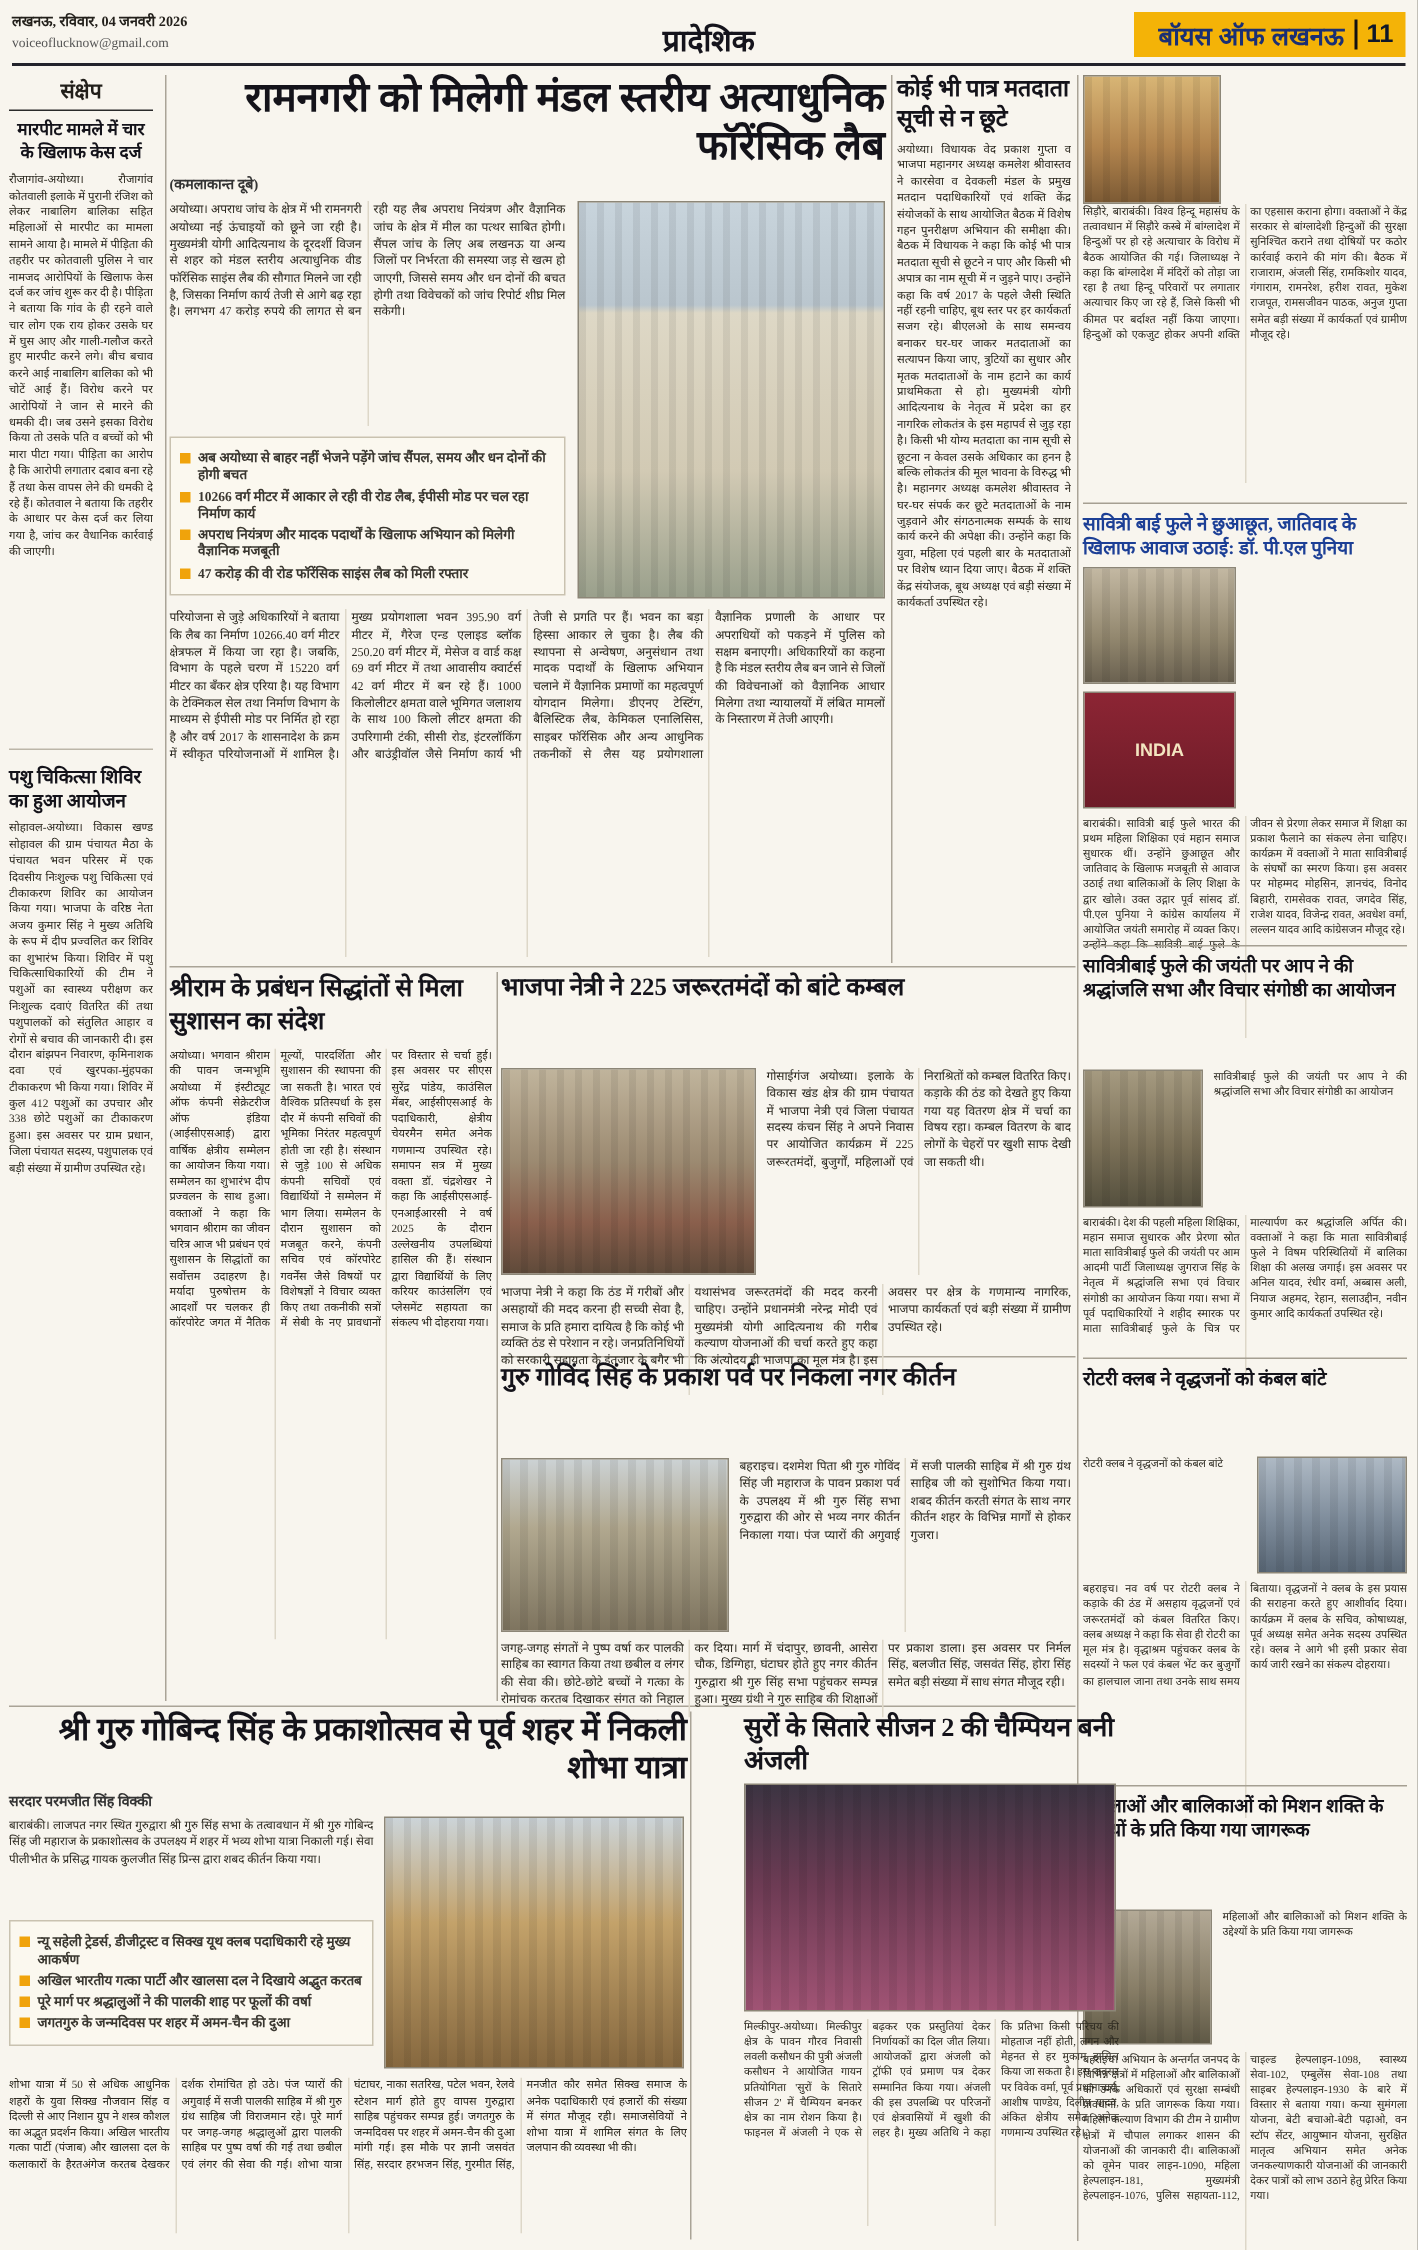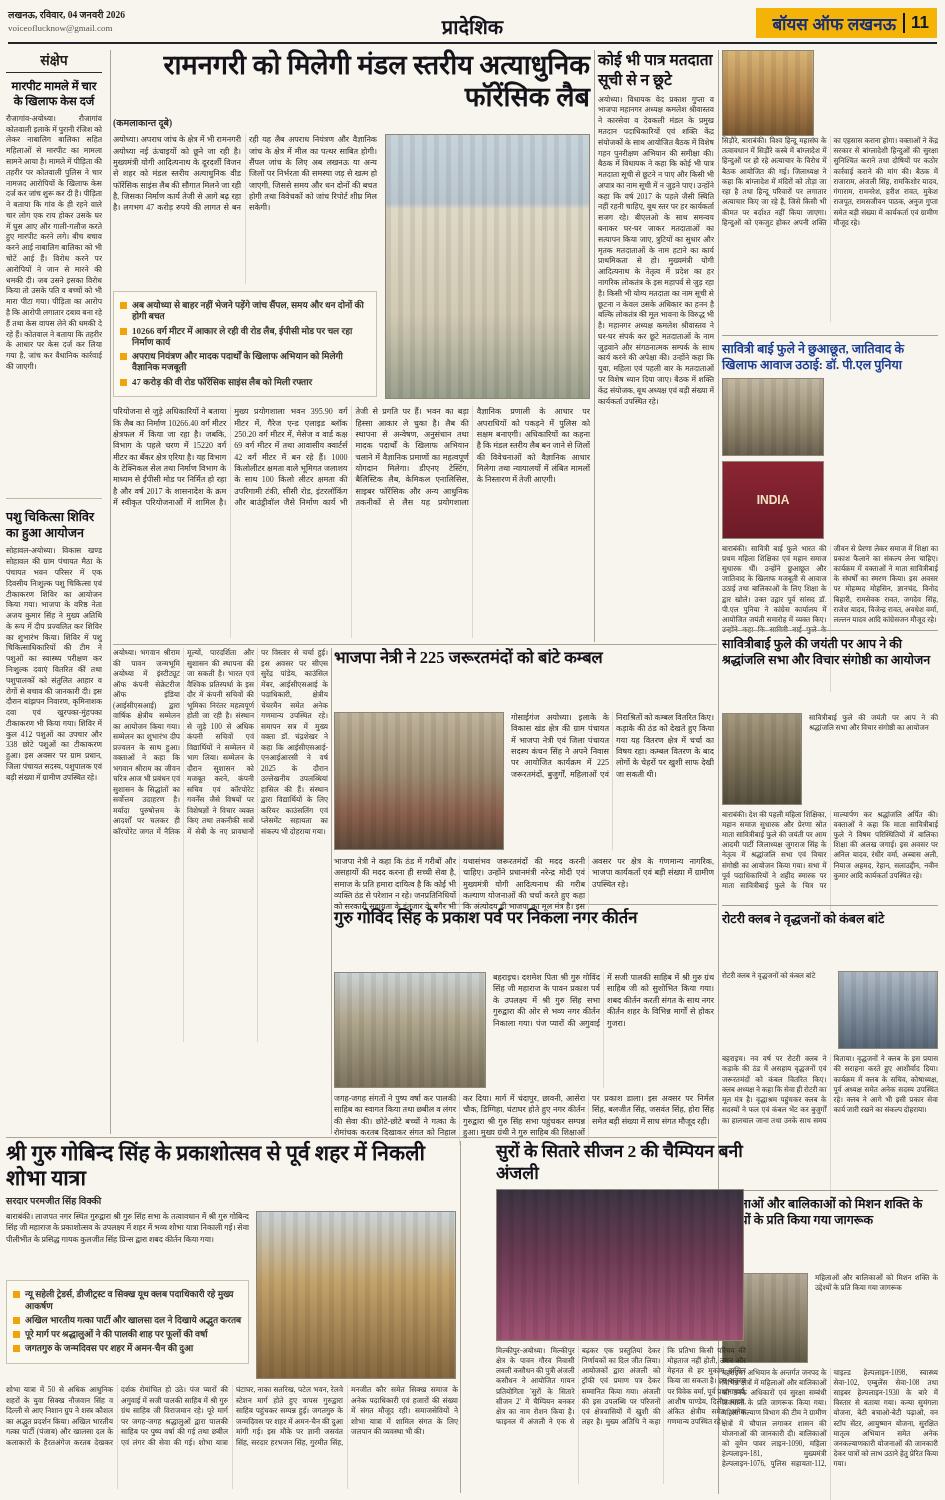--- a/index.html
+++ b/index.html
@@ -85,21 +85,21 @@
   .ph-cong{width:102px;height:78px;background:linear-gradient(180deg,#c3b8a2 0%,#93886f 60%,#6a6150 100%);}
   .ph-india{width:102px;height:78px;background:linear-gradient(180deg,#8c2534 0%,#6d1b27 100%);display:flex;align-items:center;justify-content:center;color:#f3e5c0;font-weight:bold;font-size:12px;font-family:"Liberation Sans",sans-serif;}
   .ph-aap{width:80px;height:92px;background:linear-gradient(180deg,#a59a80 0%,#7c7158 55%,#55503e 100%);}
   .ph-rotary{width:100px;height:78px;background:linear-gradient(180deg,#aeb9c4 0%,#7e8c9b 55%,#5a6877 100%);}
   .ph-mission{width:86px;height:90px;background:linear-gradient(180deg,#b3a996 0%,#877d66 60%,#5f5946 100%);}
   .blue-h{color:#1c3f96;}
   .photo-row{display:flex;gap:5px;margin-bottom:5px;flex-direction:column;}
 
   
   .shobha{left:6px;top:1141px;width:452px;height:352px;}
-  .shobha h2{font-size:21px;line-height:1.2;}
+  .shobha h2{font-size:21px;line-height:1.2;text-align:right;}
   .shobha .byline{margin:3px 0 4px;}
   .sh-row{display:flex;gap:7px;}
   .sh-left{width:243px;}
   .sh-intro{height:64px;font-size:7.8px;}
   .sh-bullets{margin-top:5px;}
   .shobha-photo{width:200px;height:168px;}
   .ph-shobha{background:linear-gradient(180deg,#ccd4d8 0%,#c3a26a 42%,#86683f 100%);}
   .sh-body{margin-top:6px;height:104px;font-size:7.4px;}
 
   .singing{left:464px;top:1141px;width:250px;height:352px;margin-left:32px;}
@@ -171,20 +171,21 @@
     </div>
     <div class="body-txt cols-4 lead-body">परियोजना से जुड़े अधिकारियों ने बताया कि लैब का निर्माण 10266.40 वर्ग मीटर क्षेत्रफल में किया जा रहा है। जबकि, विभाग के पहले चरण में 15220 वर्ग मीटर का बँकर क्षेत्र एरिया है। यह विभाग के टेक्निकल सेल तथा निर्माण विभाग के माध्यम से ईपीसी मोड पर निर्मित हो रहा है और वर्ष 2017 के शासनादेश के क्रम में स्वीकृत परियोजनाओं में शामिल है। मुख्य प्रयोगशाला भवन 395.90 वर्ग मीटर में, गैरेज एन्ड एलाइड ब्लॉक 250.20 वर्ग मीटर में, मेसेज व वार्ड कक्ष 69 वर्ग मीटर में तथा आवासीय क्वार्टर्स 42 वर्ग मीटर में बन रहे हैं। 1000 किलोलीटर क्षमता वाले भूमिगत जलाशय के साथ 100 किलो लीटर क्षमता की उपरिगामी टंकी, सीसी रोड, इंटरलॉकिंग और बाउंड्रीवॉल जैसे निर्माण कार्य भी तेजी से प्रगति पर हैं। भवन का बड़ा हिस्सा आकार ले चुका है। लैब की स्थापना से अन्वेषण, अनुसंधान तथा मादक पदार्थों के खिलाफ अभियान चलाने में वैज्ञानिक प्रमाणों का महत्वपूर्ण योगदान मिलेगा। डीएनए टेस्टिंग, बैलिस्टिक लैब, केमिकल एनालिसिस, साइबर फॉरेंसिक और अन्य आधुनिक तकनीकों से लैस यह प्रयोगशाला वैज्ञानिक प्रणाली के आधार पर अपराधियों को पकड़ने में पुलिस को सक्षम बनाएगी। अधिकारियों का कहना है कि मंडल स्तरीय लैब बन जाने से जिलों की विवेचनाओं को वैज्ञानिक आधार मिलेगा तथा न्यायालयों में लंबित मामलों के निस्तारण में तेजी आएगी।</div>
   </section>
 
   <section class="abs voters">
     <h2>कोई भी पात्र मतदाता सूची से न छूटे</h2>
     <div class="body-txt">अयोध्या। विधायक वेद प्रकाश गुप्ता व भाजपा महानगर अध्यक्ष कमलेश श्रीवास्तव ने कारसेवा व देवकली मंडल के प्रमुख मतदान पदाधिकारियों एवं शक्ति केंद्र संयोजकों के साथ आयोजित बैठक में विशेष गहन पुनरीक्षण अभियान की समीक्षा की। बैठक में विधायक ने कहा कि कोई भी पात्र मतदाता सूची से छूटने न पाए और किसी भी अपात्र का नाम सूची में न जुड़ने पाए। उन्होंने कहा कि वर्ष 2017 के पहले जैसी स्थिति नहीं रहनी चाहिए, बूथ स्तर पर हर कार्यकर्ता सजग रहे। बीएलओ के साथ समन्वय बनाकर घर-घर जाकर मतदाताओं का सत्यापन किया जाए, त्रुटियों का सुधार और मृतक मतदाताओं के नाम हटाने का कार्य प्राथमिकता से हो। मुख्यमंत्री योगी आदित्यनाथ के नेतृत्व में प्रदेश का हर नागरिक लोकतंत्र के इस महापर्व से जुड़ रहा है। किसी भी योग्य मतदाता का नाम सूची से छूटना न केवल उसके अधिकार का हनन है बल्कि लोकतंत्र की मूल भावना के विरुद्ध भी है। महानगर अध्यक्ष कमलेश श्रीवास्तव ने घर-घर संपर्क कर छूटे मतदाताओं के नाम जुड़वाने और संगठनात्मक सम्पर्क के साथ कार्य करने की अपेक्षा की। उन्होंने कहा कि युवा, महिला एवं पहली बार के मतदाताओं पर विशेष ध्यान दिया जाए। बैठक में शक्ति केंद्र संयोजक, बूथ अध्यक्ष एवं बड़ी संख्या में कार्यकर्ता उपस्थित रहे।</div>
   </section>
 
   <section class="abs shriram">
+    <h2>श्रीराम के प्रबंधन सिद्धांतों से मिला सुशासन का संदेश</h2>
     <div class="body-txt cols-3">अयोध्या। भगवान श्रीराम की पावन जन्मभूमि अयोध्या में इंस्टीट्यूट ऑफ कंपनी सेक्रेटरीज ऑफ इंडिया (आईसीएसआई) द्वारा वार्षिक क्षेत्रीय सम्मेलन का आयोजन किया गया। सम्मेलन का शुभारंभ दीप प्रज्वलन के साथ हुआ। वक्ताओं ने कहा कि भगवान श्रीराम का जीवन चरित्र आज भी प्रबंधन एवं सुशासन के सिद्धांतों का सर्वोत्तम उदाहरण है। मर्यादा पुरुषोत्तम के आदर्शों पर चलकर ही कॉरपोरेट जगत में नैतिक मूल्यों, पारदर्शिता और सुशासन की स्थापना की जा सकती है। भारत एवं वैश्विक प्रतिस्पर्धा के इस दौर में कंपनी सचिवों की भूमिका निरंतर महत्वपूर्ण होती जा रही है। संस्थान से जुड़े 100 से अधिक कंपनी सचिवों एवं विद्यार्थियों ने सम्मेलन में भाग लिया। सम्मेलन के दौरान सुशासन को मजबूत करने, कंपनी सचिव एवं कॉरपोरेट गवर्नेंस जैसे विषयों पर विशेषज्ञों ने विचार व्यक्त किए तथा तकनीकी सत्रों में सेबी के नए प्रावधानों पर विस्तार से चर्चा हुई। इस अवसर पर सीएस सुरेंद्र पांडेय, काउंसिल मेंबर, आईसीएसआई के पदाधिकारी, क्षेत्रीय चेयरमैन समेत अनेक गणमान्य उपस्थित रहे। समापन सत्र में मुख्य वक्ता डॉ. चंद्रशेखर ने कहा कि आईसीएसआई-एनआईआरसी ने वर्ष 2025 के दौरान उल्लेखनीय उपलब्धियां हासिल की हैं। संस्थान द्वारा विद्यार्थियों के लिए करियर काउंसलिंग एवं प्लेसमेंट सहायता का संकल्प भी दोहराया गया।</div>
   </section>
 
   <section class="abs blankets">
     <h2>भाजपा नेत्री ने 225 जरूरतमंदों को बांटे कम्बल</h2>
     <div class="art-row">
       <div class="ph ph-crowd1 tex blankets-photo"></div>
       <div class="body-txt cols-2 blankets-side">गोसाईगंज अयोध्या। इलाके के विकास खंड क्षेत्र की ग्राम पंचायत में भाजपा नेत्री एवं जिला पंचायत सदस्य कंचन सिंह ने अपने निवास पर आयोजित कार्यक्रम में 225 जरूरतमंदों, बुजुर्गों, महिलाओं एवं निराश्रितों को कम्बल वितरित किए। कड़ाके की ठंड को देखते हुए किया गया यह वितरण क्षेत्र में चर्चा का विषय रहा। कम्बल वितरण के बाद लोगों के चेहरों पर खुशी साफ देखी जा सकती थी।</div>
     </div>
     <div class="body-txt cols-3 blankets-b2">भाजपा नेत्री ने कहा कि ठंड में गरीबों और असहायों की मदद करना ही सच्ची सेवा है, समाज के प्रति हमारा दायित्व है कि कोई भी व्यक्ति ठंड से परेशान न रहे। जनप्रतिनिधियों को सरकारी सहायता के इंतजार के बगैर भी यथासंभव जरूरतमंदों की मदद करनी चाहिए। उन्होंने प्रधानमंत्री नरेन्द्र मोदी एवं मुख्यमंत्री योगी आदित्यनाथ की गरीब कल्याण योजनाओं की चर्चा करते हुए कहा कि अंत्योदय ही भाजपा का मूल मंत्र है। इस अवसर पर क्षेत्र के गणमान्य नागरिक, भाजपा कार्यकर्ता एवं बड़ी संख्या में ग्रामीण उपस्थित रहे।</div>

